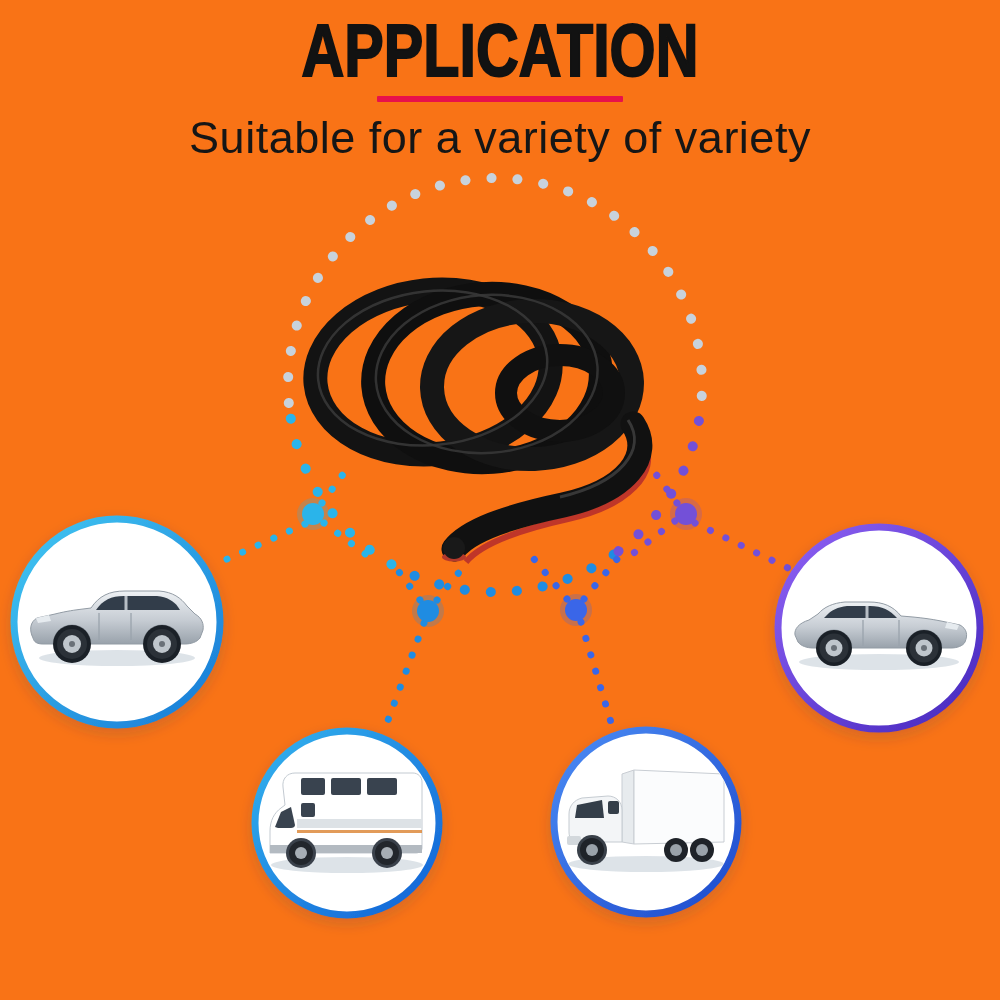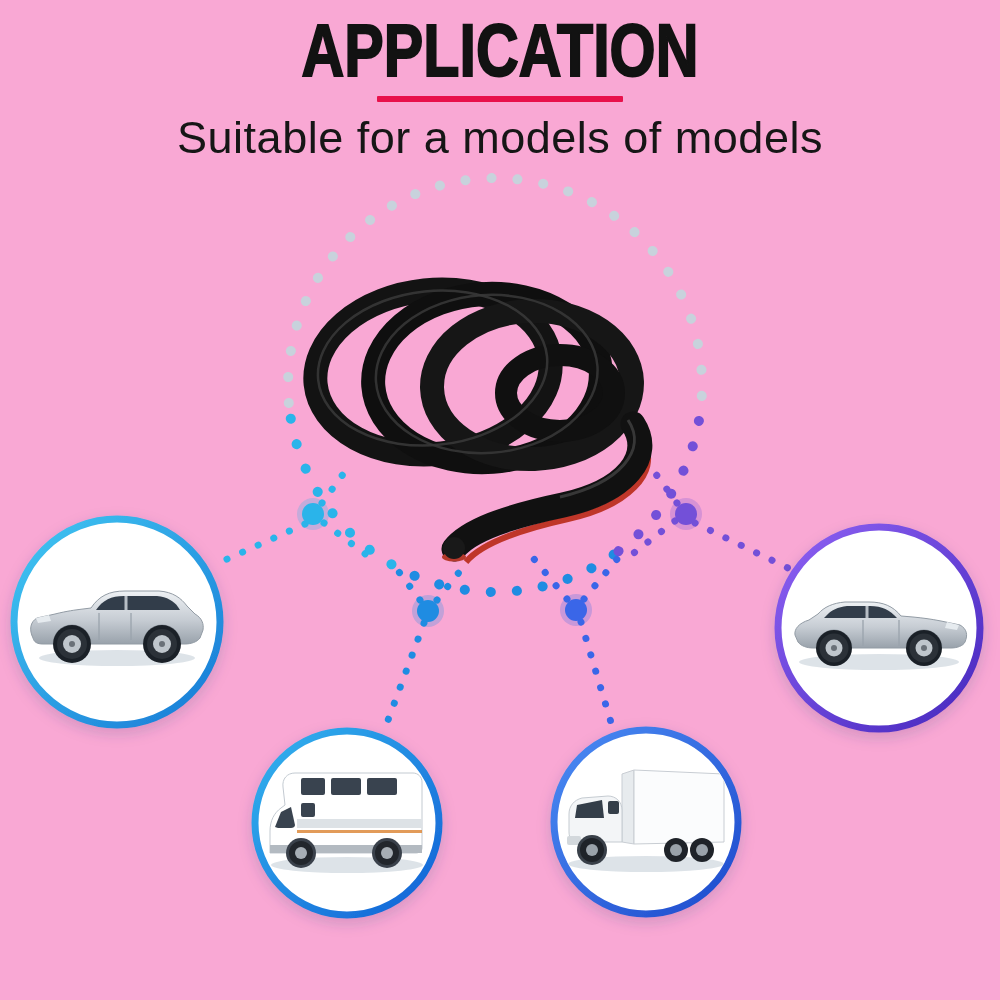--- a/index.html
+++ b/index.html
@@ -1,16 +1,16 @@
 <!DOCTYPE html>
 <html><head>
 <meta charset="utf-8">
 <style>
   html,body{margin:0;padding:0;background:#ffffff;}
-  .stage{position:relative;width:1000px;height:1000px;background:#f9a8d4;overflow:hidden;
+  .stage{position:relative;width:1000px;height:1000px;background:#f97316;overflow:hidden;
          font-family:"Liberation Sans",sans-serif;}
   .diagram-svg{position:absolute;left:0;top:0;z-index:1;}
   .header{position:absolute;top:12px;left:0;width:100%;text-align:center;z-index:2;}
   .header h1{margin:0;font-size:74px;line-height:1.05;font-weight:900;color:#121212;
              letter-spacing:0;transform:scaleX(0.8);transform-origin:50% 50%;
              -webkit-text-stroke:2px #121212;}
   .underline{width:246px;height:6px;margin:6px auto 10px;background:#e8114b;border-radius:1px;}
   .header h2{margin:0;font-size:45px;font-weight:400;color:#161616;letter-spacing:0.5px;}
 </style>
 </head>
@@ -208,16 +208,16 @@
           <circle cx="-45" cy="16" r="3" fill="#6a7178"></circle>
           <circle cx="45" cy="16" r="3" fill="#6a7178"></circle>
         </g>
       </g>
     </g>
   </svg>
 
   <div class="header">
     <h1>APPLICATION</h1>
     <div class="underline"></div>
-    <h2>Suitable for a models of models</h2>
+    <h2>Suitable for a variety of variety</h2>
   </div>
 
 </div>
 
 </body></html>

